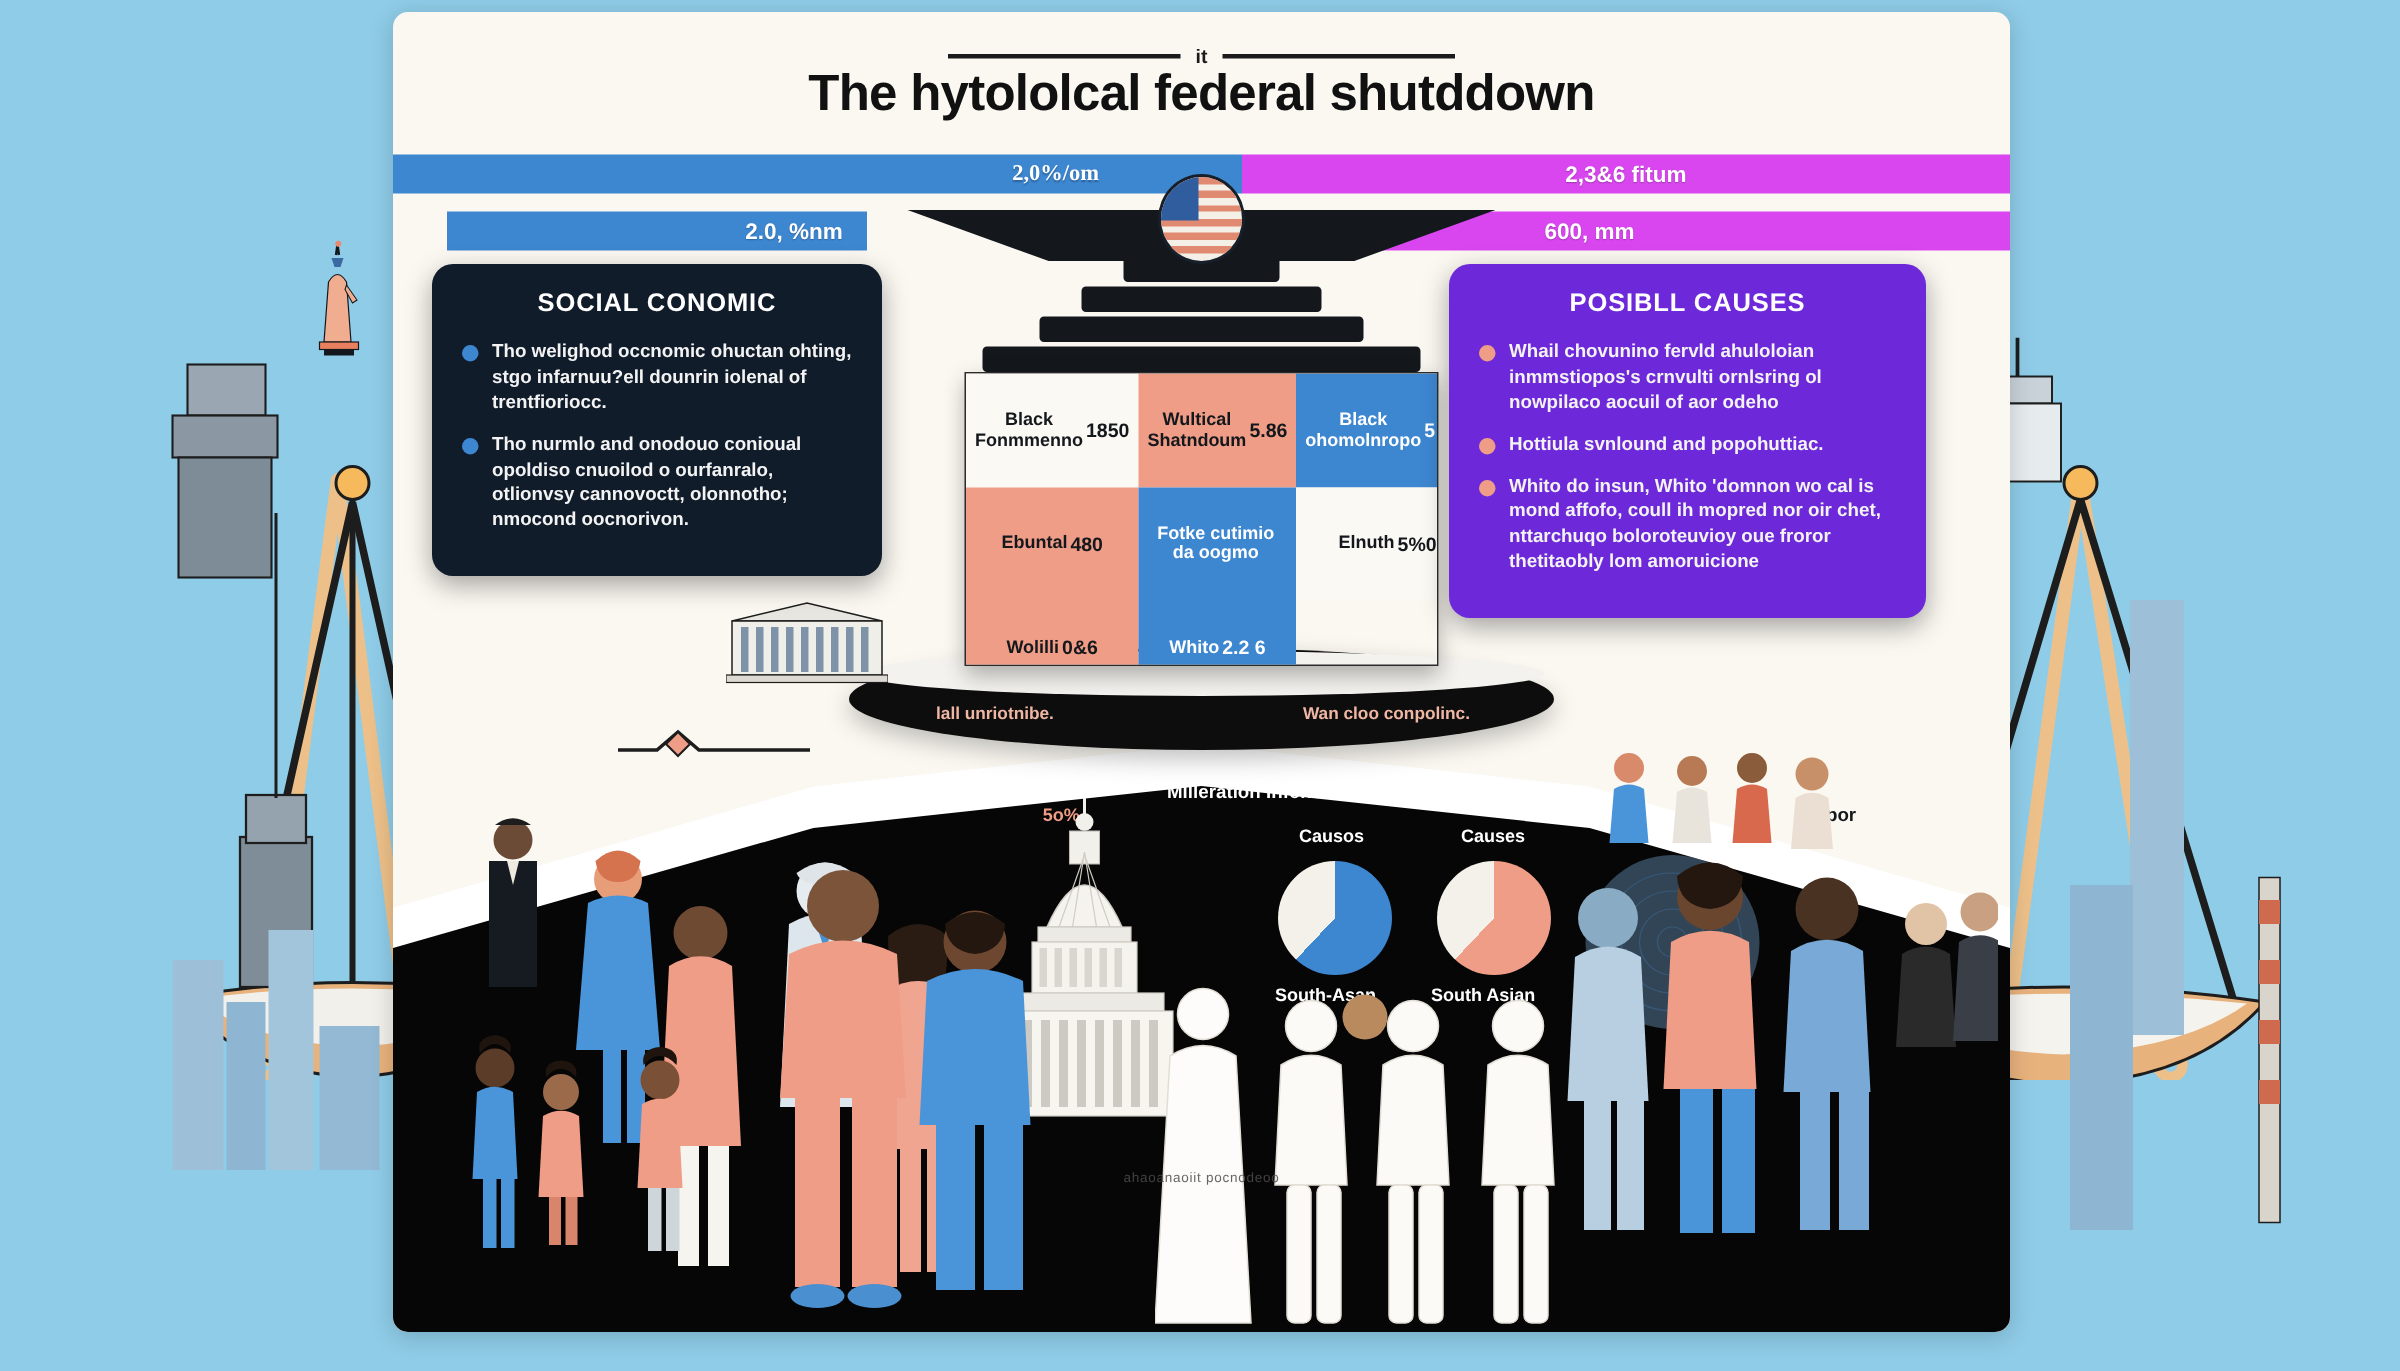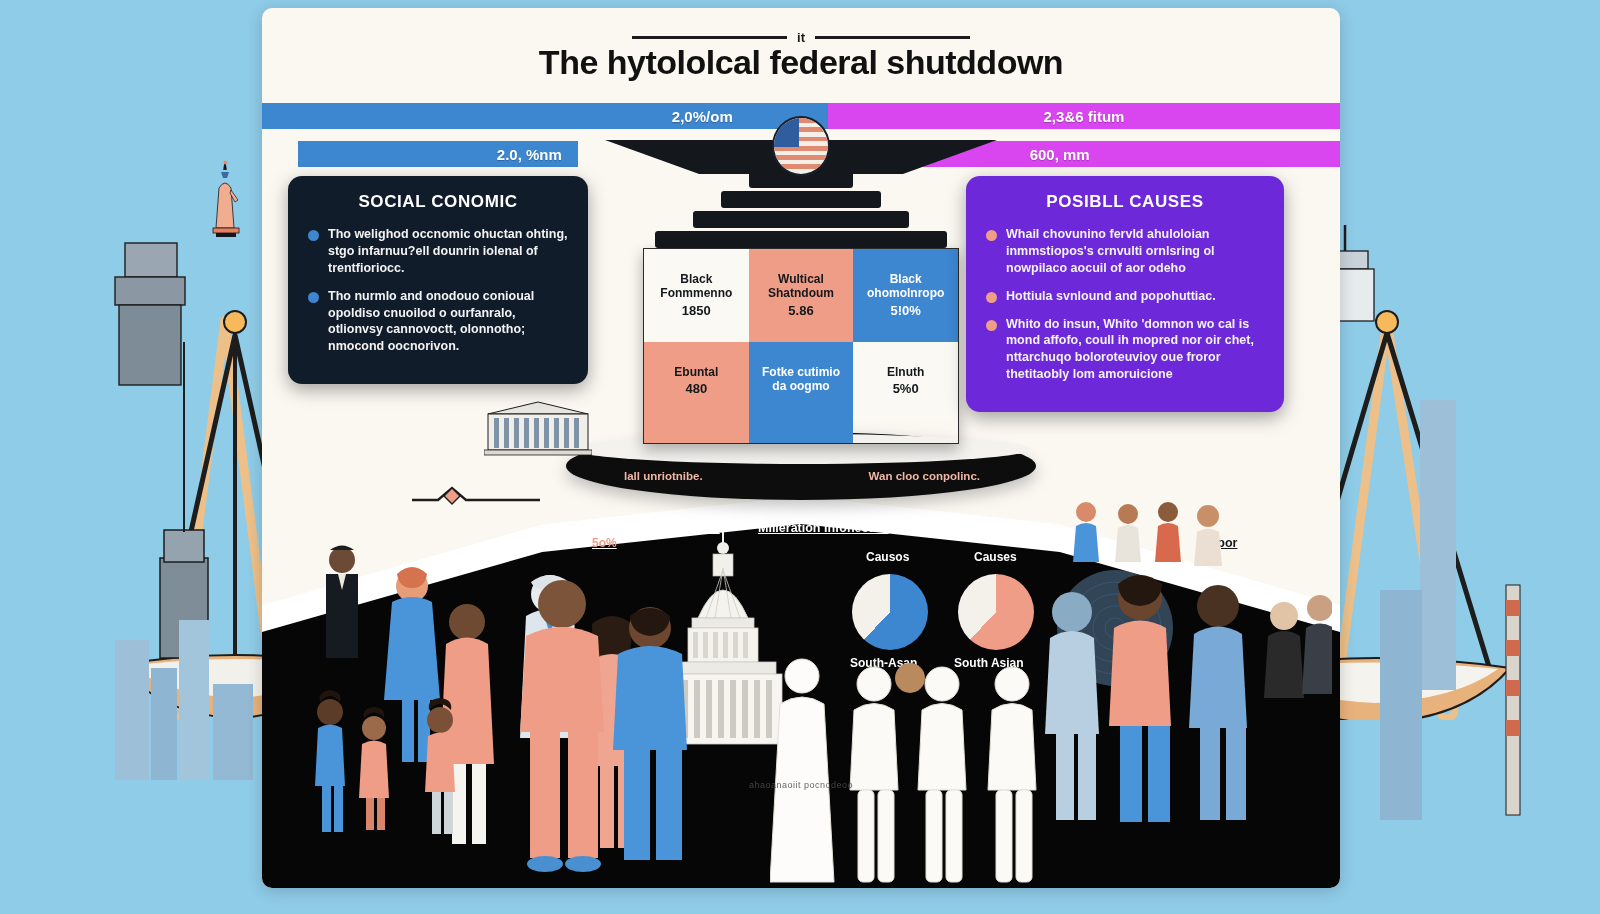--- a/index.html
+++ b/index.html
@@ -42,21 +42,21 @@
   }
 
   
   .bars { position:absolute; top:95px; left:0; width:100%; height:68px; }
   .bar-row { position:absolute; left:0; width:100%; height:26px; display:flex; }
   .bar-row.r1 { top:0; }
   .bar-row.r2 { top:38px; }
   .bar-seg { height:100%; display:flex; align-items:center; position:relative; }
   .bar-seg.left { background:#3d86d0; justify-content:flex-end; }
   .bar-seg.right { background:#d946ef; justify-content:center; }
-  .bar-row.r1 .left { width:52.5%; }
+  .bar-row.r1 .left { width:52.5%;font-family:Liberation Serif, serif; }
   .bar-row.r1 .right { width:47.5%; }
   .bar-row.r2 .left { width:26%; margin-left:3.3%; }
   .bar-row.r2 .right { width:52%; margin-left:18.7%; }
   .bar-label {
     color:#fff; font-size:15px; font-weight:800;
     padding:0 16px; white-space:nowrap;
     text-shadow:0 1px 1px rgba(0,0,0,.25);
   }
   .bar-row.r1 .left .bar-label { margin-right:14%; }
   .bar-row.r2 .left .bar-label { margin-left:auto; }
@@ -106,21 +106,21 @@
   .panel li span.txt { font-size:12.5px; line-height:1.35; font-weight:600; }
 
   
   .table-wrap {
     position:absolute; left:50%; transform:translateX(-50%);
     top:240px; width:316px; height:196px; z-index:7;
     border:1px solid #2b2b2b;
     display:grid; grid-template-columns:1fr 1fr 1fr; grid-template-rows:1fr 1fr 1fr;
     overflow:hidden; box-shadow:0 6px 14px rgba(0,0,0,.3);
   }
-  .cell { padding:24px 6px; text-align:center; display:flex; flex-direction:column; justify-content:center; align-items:center; gap:2px; }
+  .cell { padding:24px 6px; text-align:center; display:flex; flex-direction:row; justify-content:center; align-items:center; gap:2px; }
   .cell .ct { font-size:12px; font-weight:800; line-height:1.15; }
   .cell .cv { font-size:13px; font-weight:800; }
   .col-a { background:#fbf9f4; color:#14181d; }
   .col-b { background:#ef9d86; color:#14181d; }
   .col-c { background:#3d86d0; color:#ffffff; }
 
   
   .disc {
     position:absolute; left:50%; transform:translateX(-50%);
     top:424px; width:470px; height:68px; z-index:6;
@@ -138,22 +138,22 @@
     background:#060606; z-index:3;
     clip-path: polygon(0 36%, 26% 16%, 50% 9%, 74% 16%, 100% 36%, 100% 100%, 0 100%);
   }
   .wedge-white {
     position:absolute; left:0; right:0; bottom:0; height:404px;
     background:#ffffff; z-index:2;
     clip-path: polygon(0 30%, 26% 10%, 50% 3%, 74% 10%, 100% 30%, 100% 100%, 0 100%);
   }
 
   .row-label {
-    position:absolute; z-index:8; text-align:left; color:#ffffff;
-    font-size:12.5px; font-weight:800; line-height:1.3; white-space:nowrap;text-decoration:underline;
+    position:absolute; z-index:8; text-align:right; color:#ffffff;
+    font-size:12.5px; font-weight:800; line-height:1.3; white-space:nowrap;
   }
   .row-label .sub { color:#ef9d86; font-size:12px; }
 
   
   .pie { position:absolute; z-index:8; width:76px; height:76px; border-radius:50%; }
   .pie-cap { position:absolute; z-index:8; font-size:12px; font-weight:700; color:#fff; white-space:nowrap; }
 
   
   .capitol { position:absolute; z-index:8; }
 
@@ -347,21 +347,21 @@
     </svg>
 
     <div class="row-label" style="left:258px; top:525px;">
       <div>Popuulo</div>
       <div class="sub"></div>
     </div>
     <div class="row-label" style="left:330px; top:512px;">
       <div>Black Middto-reaoton</div>
       <div class="sub">5o%</div>
     </div>
-    <div class="row-label" style="left:496px; top:512px;">
+    <div class="row-label" style="left:516px; top:512px;">
       <div>Mllleration Infonectart</div>
       <div class="sub"></div>
     </div>
 
     <svg class="capitol" style="left:396px; top:518px; width:130px; height:230px;" viewBox="0 0 130 230">
       <path d="M65 6 L65 18" stroke="#f2f0ea" stroke-width="2"></path>
       <circle cx="65" cy="22" r="6" fill="#f2f0ea"></circle>
       <rect x="55" y="28" width="20" height="22" fill="#f2f0ea" stroke="#bcb9b2" stroke-width=".7"></rect>
       <path d="M40 92 Q65 36 90 92 z" fill="#f5f3ee" stroke="#cfccc5" stroke-width="1"></path>
       <g stroke="#cfccc5" stroke-width=".8">

